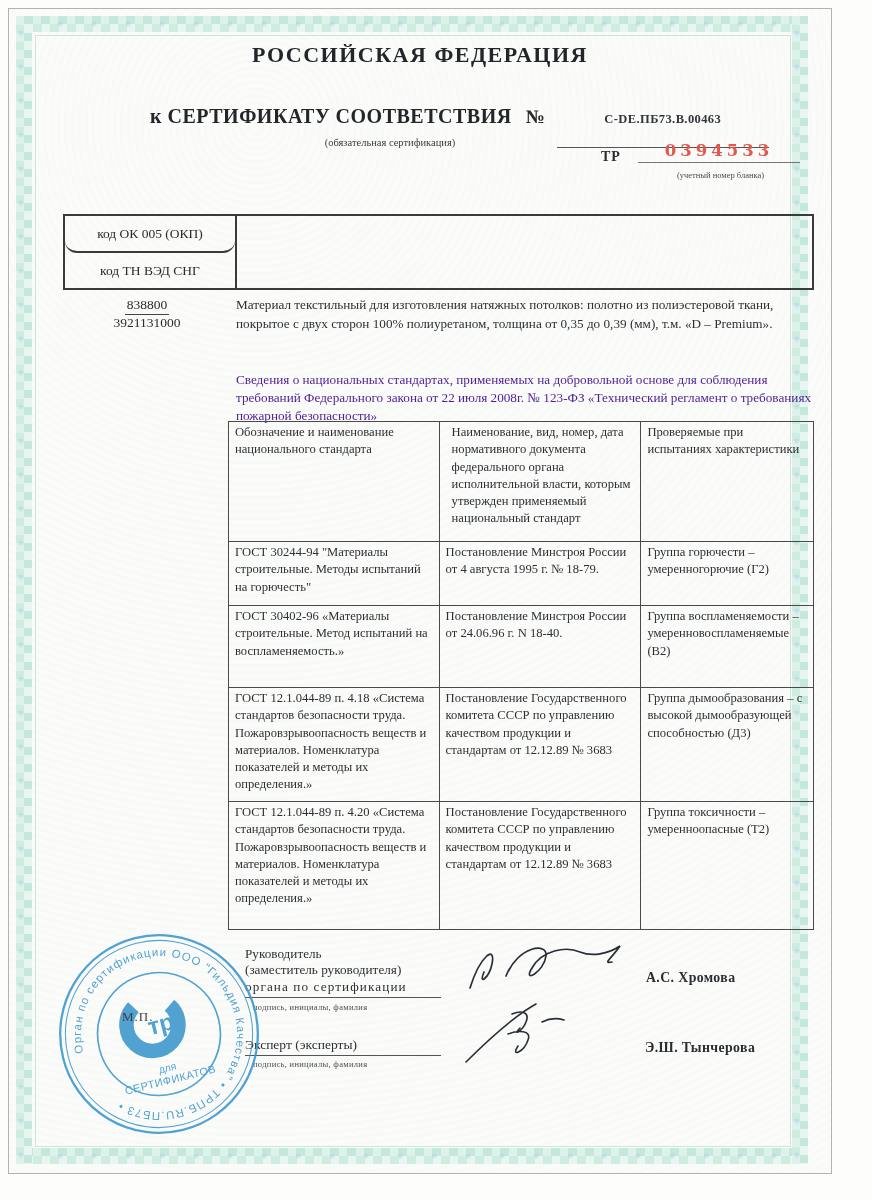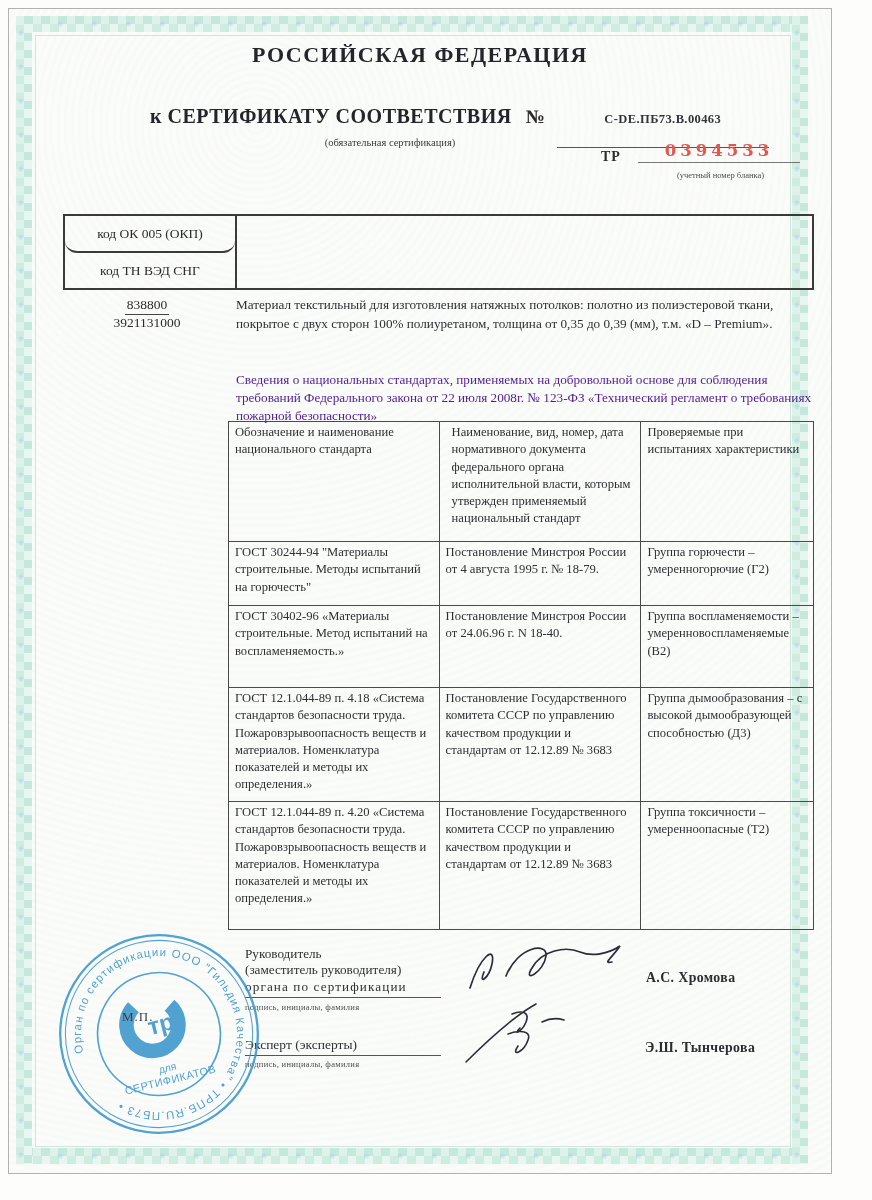--- a/index.html
+++ b/index.html
@@ -69,21 +69,21 @@
   table.std .c2{width:34.5%;padding-left:12px;}
   table.std .c3{width:29.5%;}
   tr.h-head td{height:112px;}
   tr.h-r1 td{height:56px;}
   tr.h-r2 td{height:74px;}
   tr.h-r3 td{height:106px;}
   tr.h-r4 td{height:120px;}
 
   .role-block{left:245px;top:946px;width:205px;font-size:13.2px;line-height:1.24;color:#2e3034;}
   .role-block .l3{letter-spacing:1.1px;border-bottom:1px solid #555;padding-bottom:2px;display:block;width:196px;}
-  .sig-caption{font-size:8.5px;color:#4a4c50;letter-spacing:.3px;}
+  .sig-caption{font-size:8.5px;color:#4a4c50;letter-spacing:.3px;margin-left:8px;}
   .cap1{left:245px;top:1002px;}
   .expert-block{left:245px;top:1037px;font-size:13.5px;color:#2e3034;}
   .expert-block .role{border-bottom:1px solid #555;padding-bottom:2px;display:block;width:196px;}
   .cap2{left:245px;top:1059px;}
   .name{font-size:13.8px;font-weight:bold;color:#2b2d31;letter-spacing:.4px;}
   .name1{left:610px;top:970px;margin-left:36px;}
   .name2{left:645px;top:1040px;}
   .sig-svg{position:absolute;}
   .sig1{left:462px;top:938px;}
   .sig2{left:452px;top:1000px;}

